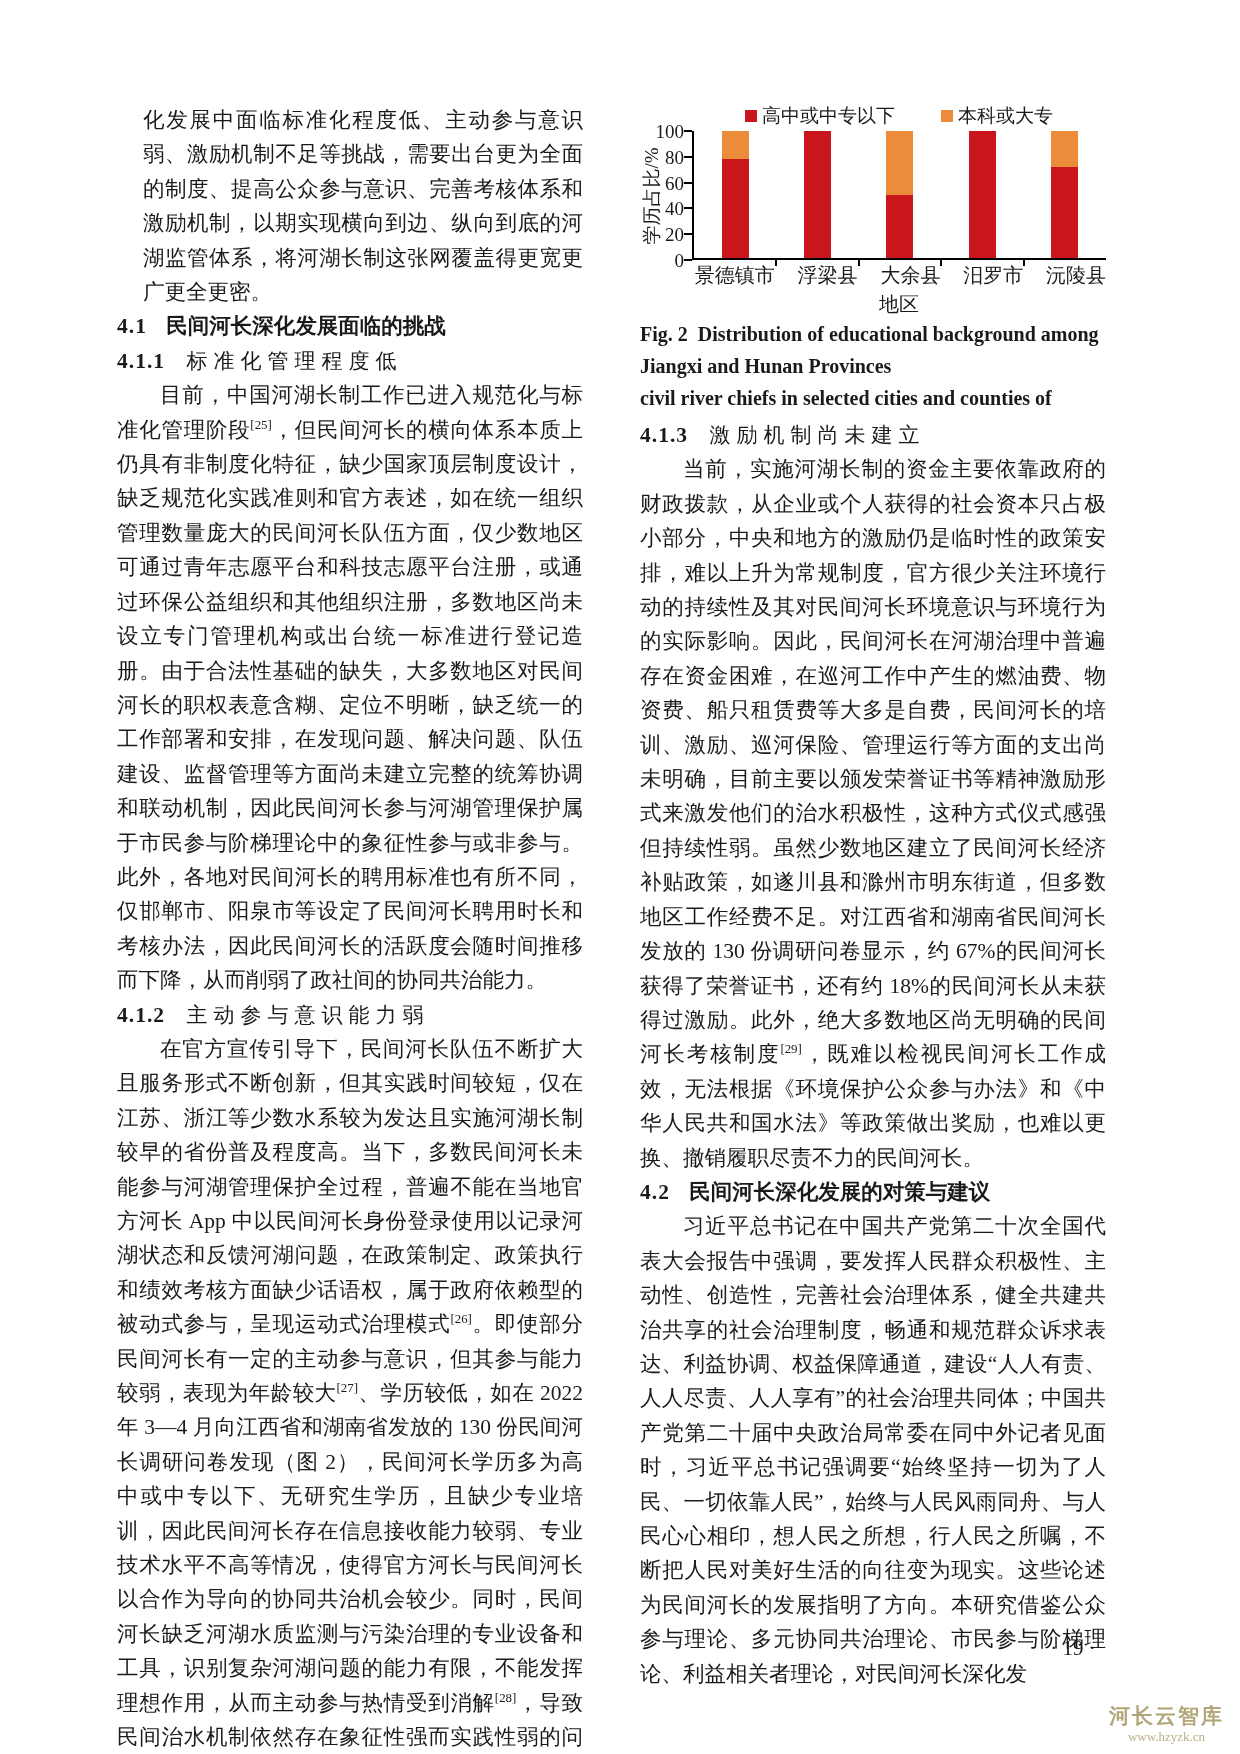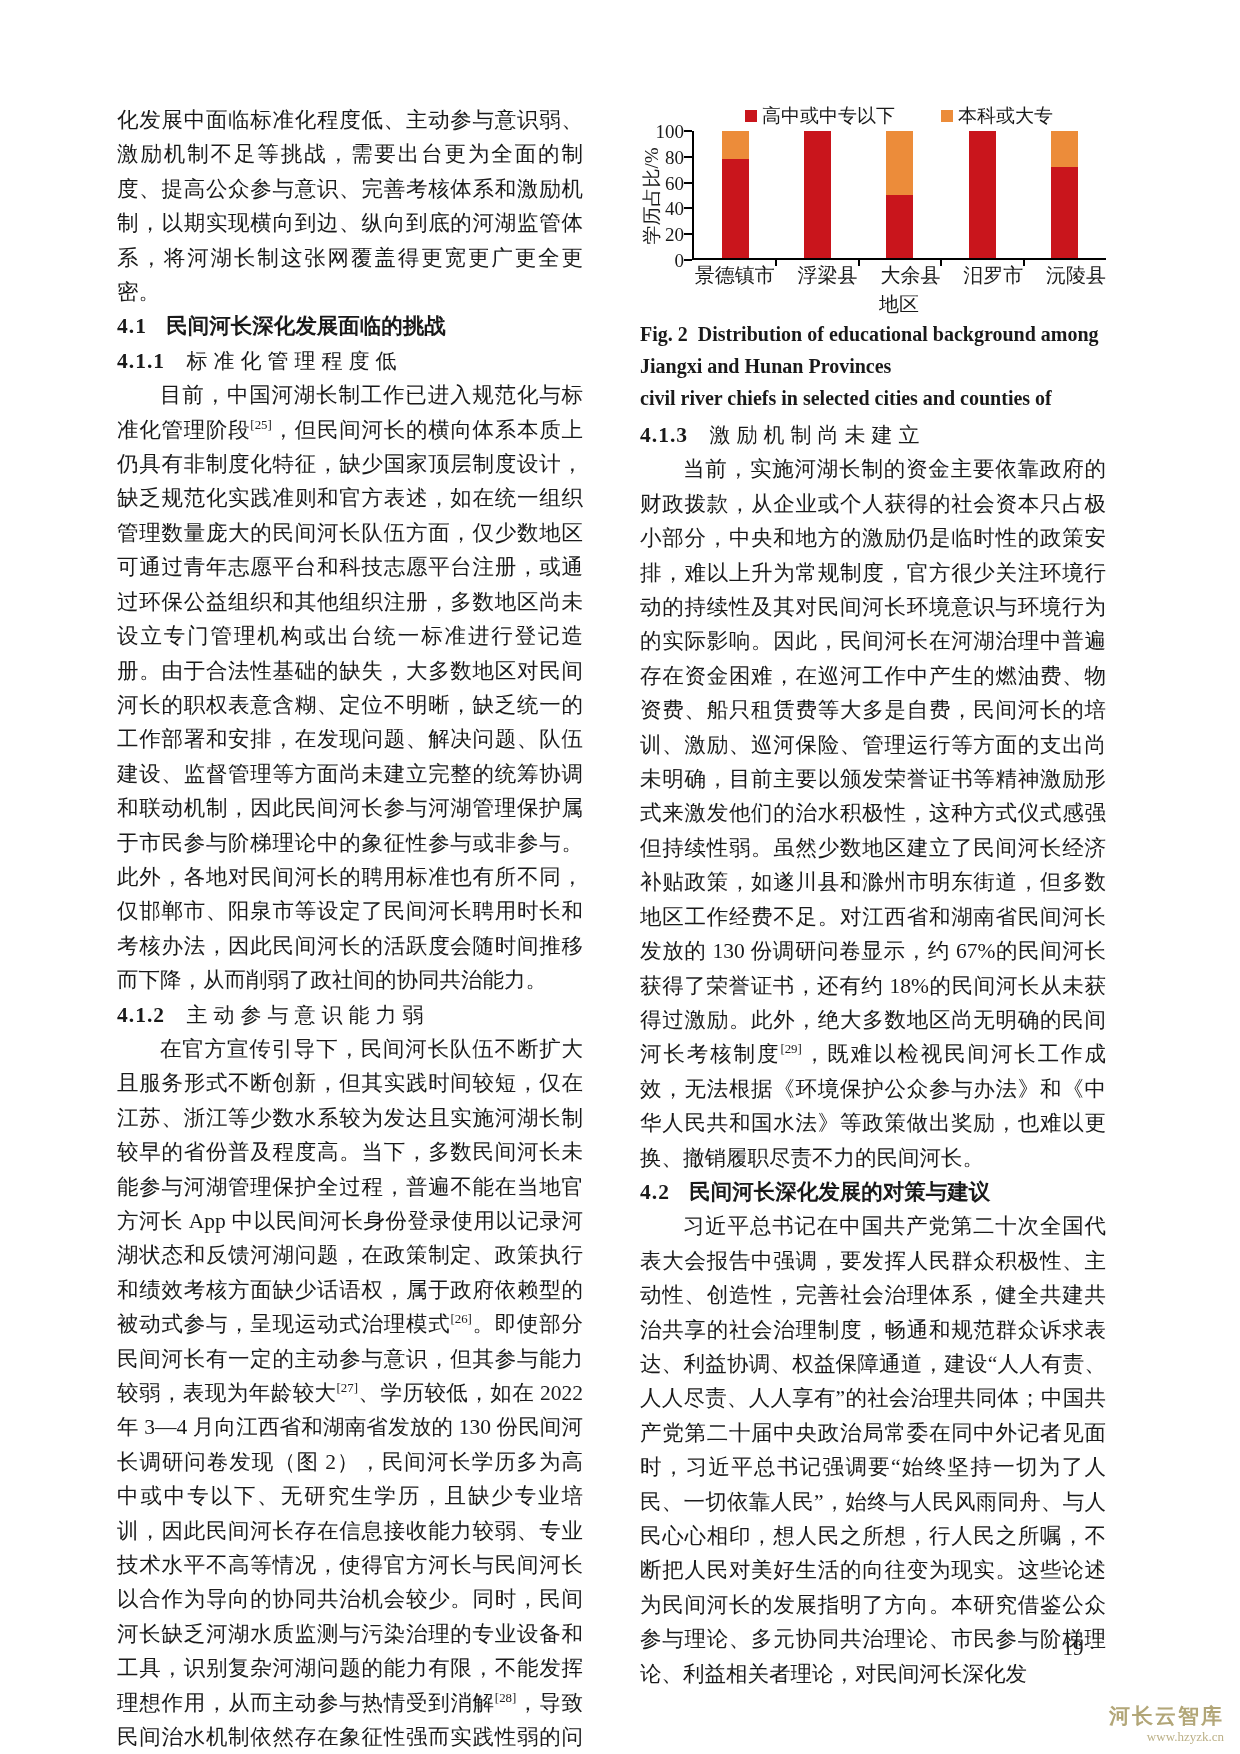--- a/index.html
+++ b/index.html
@@ -10,21 +10,21 @@
   }
   .col { position:absolute; top:103px; width:466px; }
   .col-left  { left:117px; }
   .col-right { left:640px; }
 
   p.body {
     margin:0; font-size:21.5px; line-height:34.4px;
     text-align:justify; text-justify:inter-ideograph;
     text-indent:2em;
   }
-  p.body.no-indent { text-indent:0; }
+  p.body.no-indent { text-indent:0;margin-left:26px; }
   sup.ref { font-size:0.6em; line-height:0; vertical-align:super; }
 
   h2.sec { margin:0; font-size:21.5px; line-height:34.4px; font-weight:bold;
            font-family:"Liberation Sans", sans-serif; }
   h2.sec .num { font-family:"Liberation Serif", serif; letter-spacing:1px; margin-right:0.9em; }
   h3.sec { margin:0; font-size:21.5px; line-height:34.4px; font-weight:normal; }
   h3.sec .num { font-weight:bold; letter-spacing:1px; margin-right:1em; }
   h3.sec .title { letter-spacing:6px; font-size:21px; }
 
   
@@ -53,21 +53,21 @@
   .xlab { text-align:right; }
   .xaxis-label { margin-left:52px; text-align:center; font-size:20px; line-height:28px; }
 
   .caption-zh { font-family:"Liberation Sans", sans-serif; font-weight:bold;
                 font-size:20px; text-align:center; line-height:32px; margin-top:8px; }
   .caption-en { font-weight:bold; font-size:20px; text-align:left; line-height:32px; }
 
   .page-num { position:absolute; left:1038px; top:1636px; width:70px;
               text-align:center; font-size:21px; }
 
-  .watermark { position:absolute; right:16px; top:1702px; text-align:right; }
+  .watermark { position:absolute; right:16px; top:1702px; text-align:center; }
   .watermark .wm-title { font-size:21px; font-weight:bold; letter-spacing:2px;
                          font-family:"Liberation Sans", sans-serif; }
   .watermark .wm-url { font-size:13px; line-height:14px; }
 </style>
 </head>
 <body>
 
 <div class="col col-left">
   <p class="body no-indent">化发展中面临标准化程度低、主动参与意识弱、激励机制不足等挑战，需要出台更为全面的制度、提高公众参与意识、完善考核体系和激励机制，以期实现横向到边、纵向到底的河湖监管体系，将河湖长制这张网覆盖得更宽更广更全更密。</p>
   <h2 class="sec">

